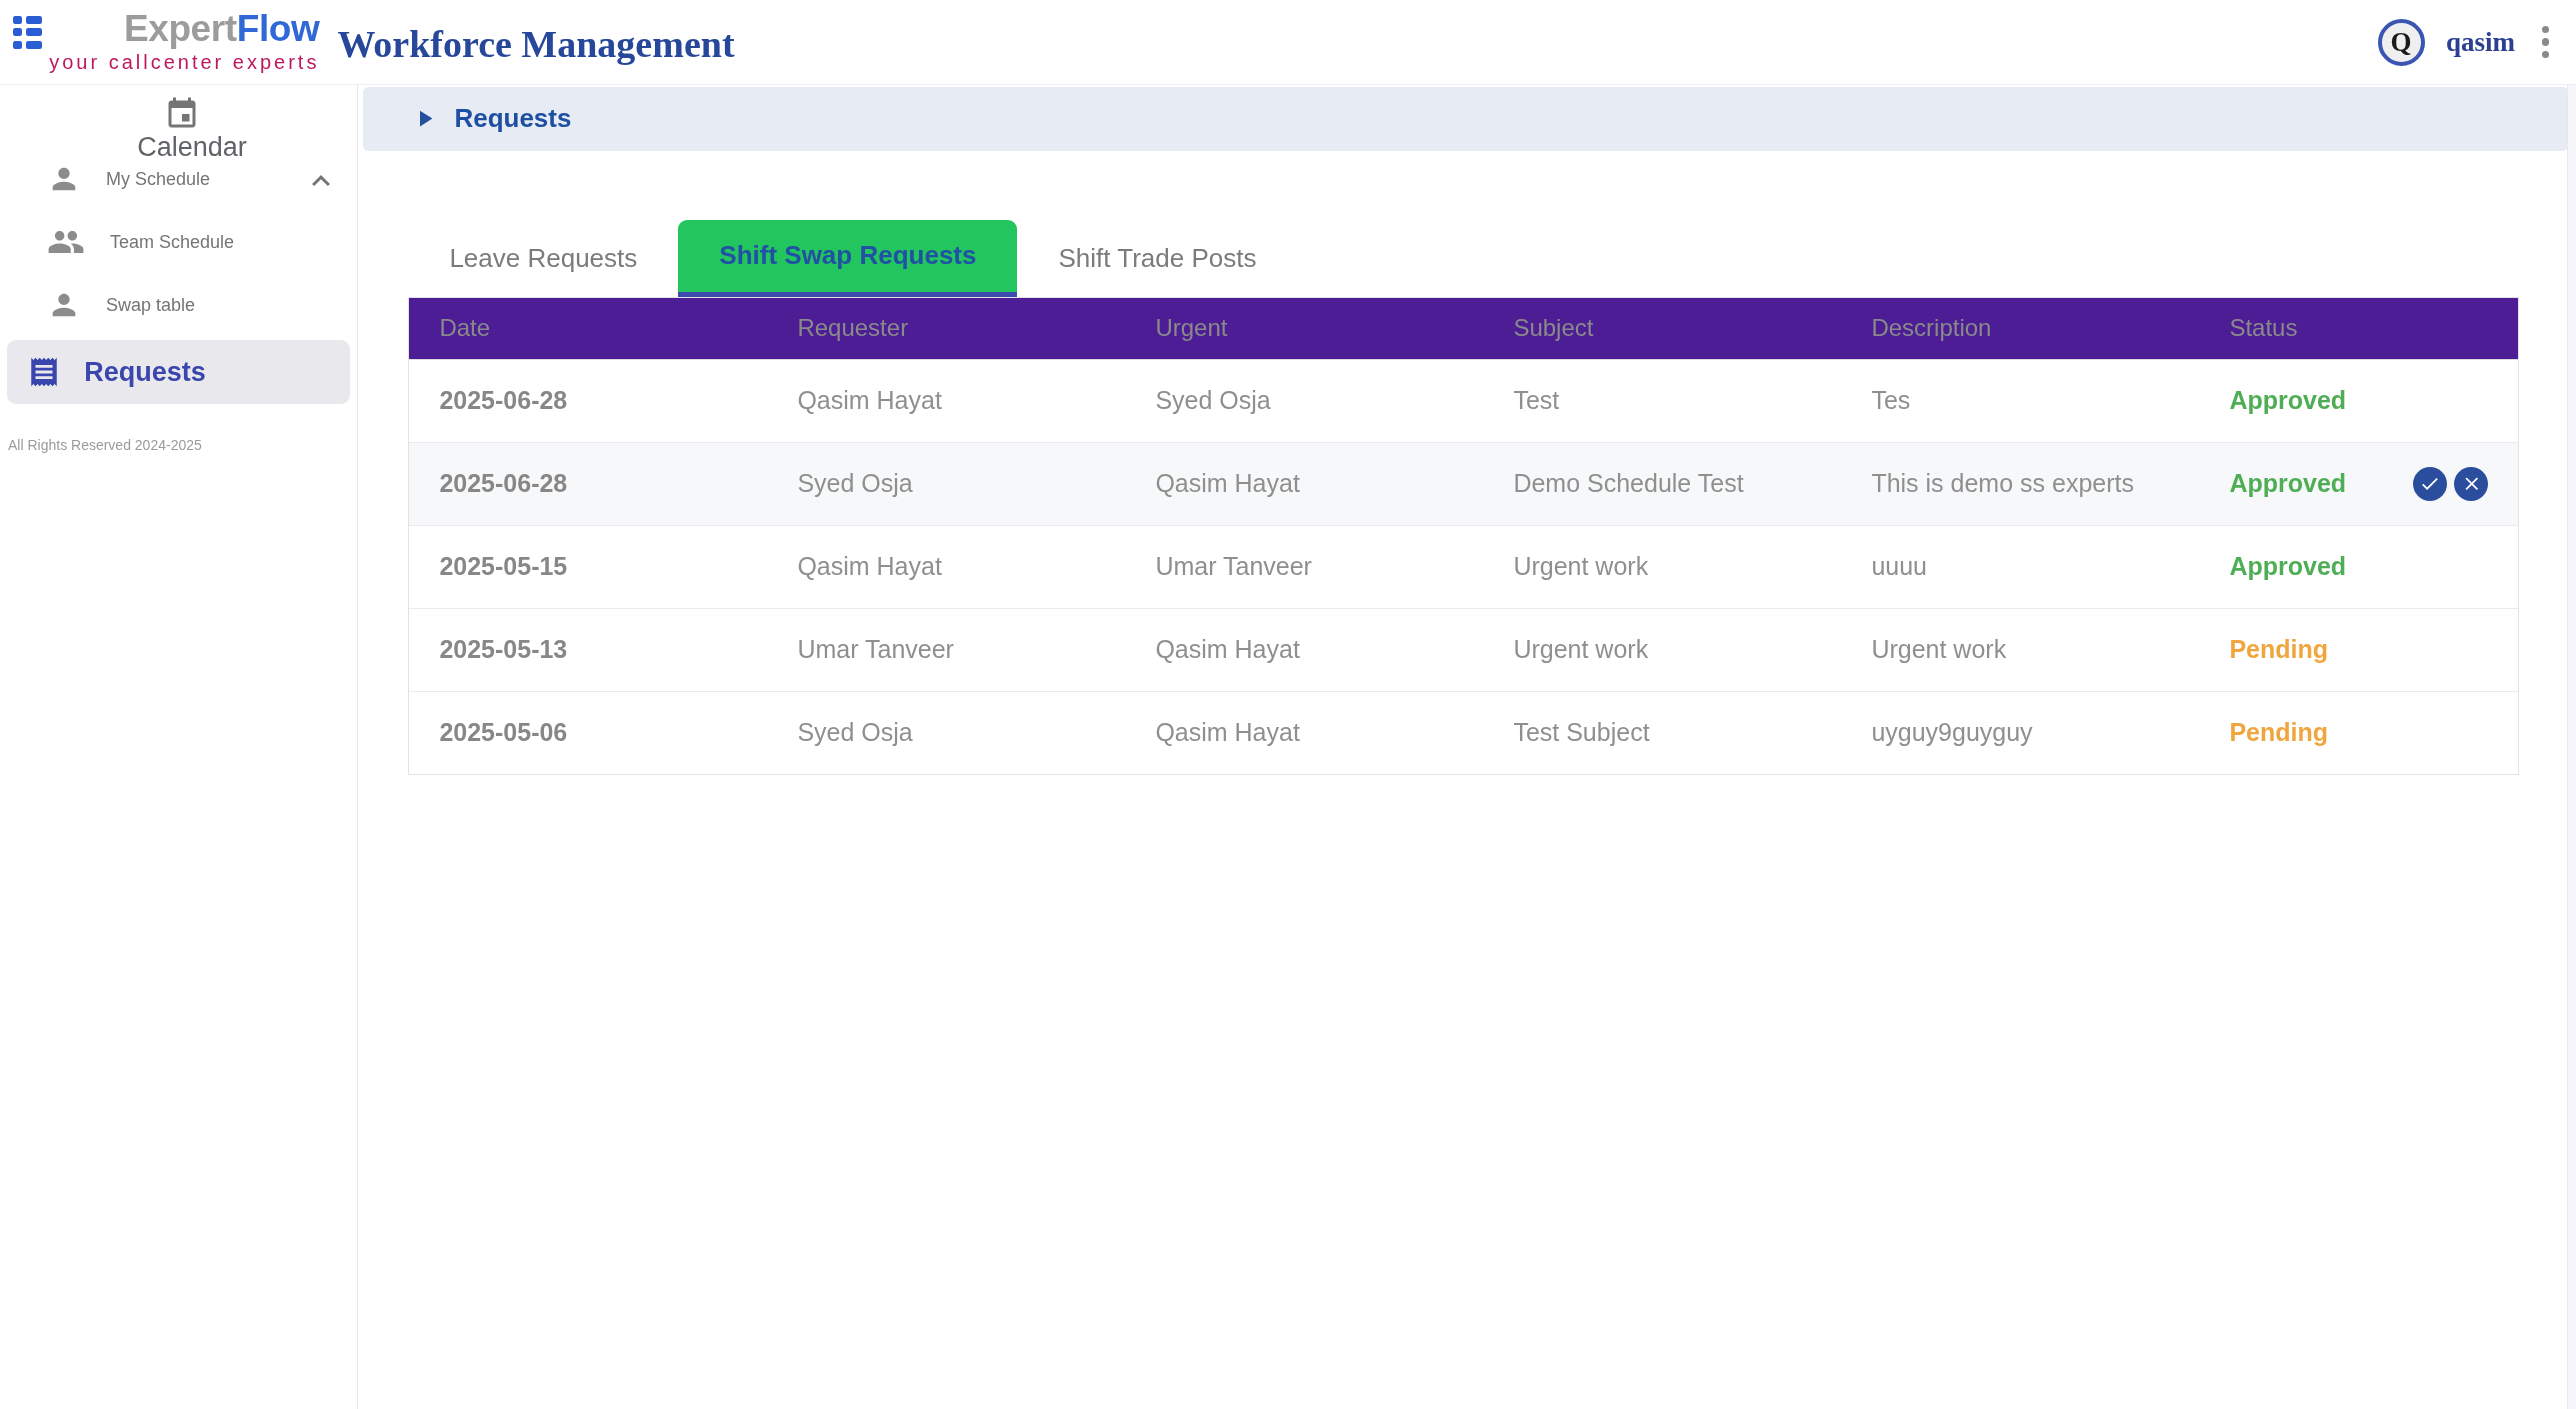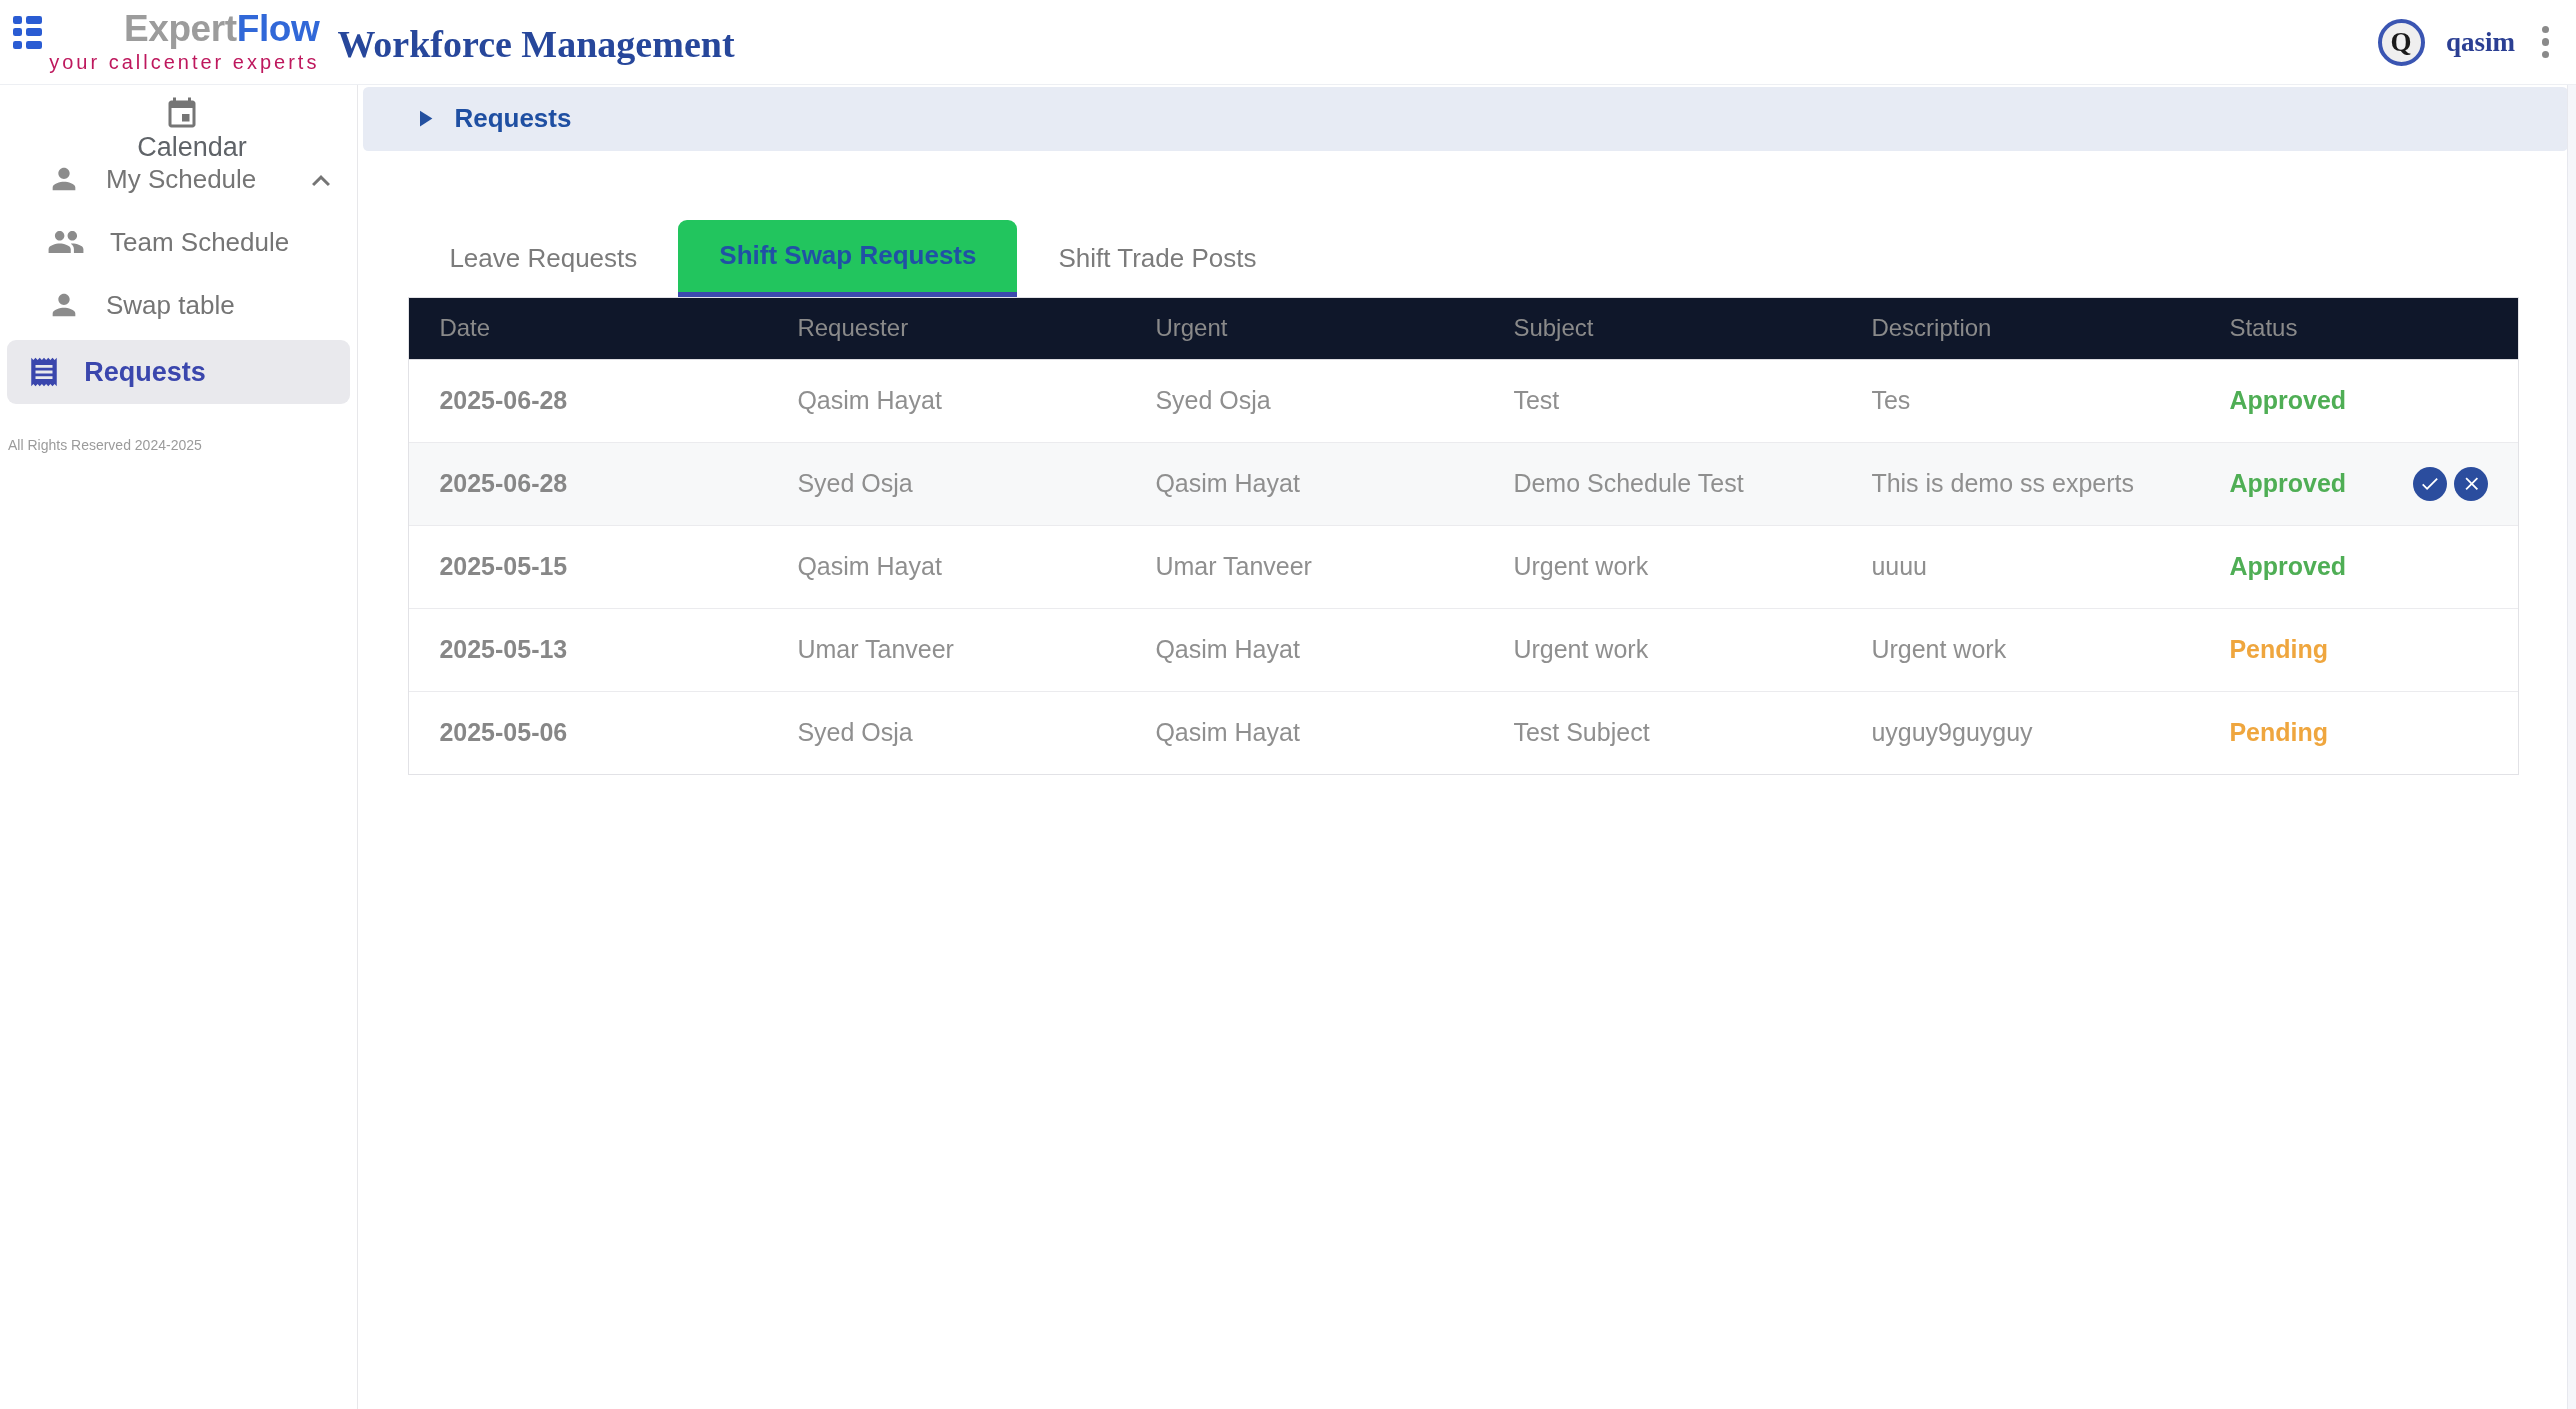--- a/index.html
+++ b/index.html
@@ -37,21 +37,21 @@
   
   .body-row{display:flex;height:1324px;}
   .sidebar{
     width:358px;min-width:358px;background:#fff;position:relative;
     border-right:0.9px solid #e7e7ea;box-shadow:2.7px 0 7.2px rgba(0,0,0,0.05);
     padding-top:10.7px;box-sizing:border-box;
   }
   .nav-group{height:52px;display:flex;align-items:center;padding:0 18px 0 25px;color:#5f6368;font-size:27px;cursor:pointer;flex-direction:column;}
   .nav-group .label{margin-left:20px;}
   .chev{margin-left:auto;display:flex;}
-  .nav-sub{height:63px;display:flex;align-items:center;padding-left:47px;color:#757575;font-size:26px;cursor:pointer;}
+  .nav-sub{height:63px;display:flex;align-items:center;padding-left:47px;color:#757575;font-size:18px;cursor:pointer;}
   .nav-sub .label{margin-left:25px;}
   .nav-top.active{
     height:64px;margin:3.6px 7.2px 0;background:#e9e9ed;border-radius:9px;
     display:flex;align-items:center;padding-left:20px;
     color:#3a46ad;font-size:27px;font-weight:700;cursor:pointer;
   }
   .nav-top.active .label{margin-left:23px;}
   .sidebar-footer{margin-top:33px;padding-left:8px;font-size:14px;color:#9b9b9b;}
   .icon{display:flex;align-items:center;justify-content:center;}
   
@@ -65,21 +65,21 @@
   .tab{
     height:77px;display:flex;align-items:center;padding:0 41px;
     font-size:26px;color:#7b7b7b;cursor:pointer;box-sizing:border-box;
   }
   .tab.active{
     background:#22c55e;border-radius:9px 9px 0 0;
     border-bottom:5.4px solid #3d4aae;color:#2051a5;font-weight:700;
   }
   
   .table{margin-left:45px;width:2111px;border:0.9px solid #e2e2e6;box-sizing:border-box;background:#fff;}
-  .thead{display:flex;height:61px;background:#0f172a;border-bottom:0.9px solid #dcdce0;align-items:center;color:#8a8a8a;font-size:24px;}
+  .thead{display:flex;height:61px;background:#4c1d95;border-bottom:0.9px solid #dcdce0;align-items:center;color:#8a8a8a;font-size:24px;}
   .trow{display:flex;height:82px;align-items:center;font-size:25px;color:#8f8f8f;position:relative;background:#fff;border-bottom:0.9px solid #ebebee;cursor:pointer;}
   .trow:last-child{border-bottom:none;}
   .trow.highlighted{background:#f7f8f9;}
   .col{padding-left:30px;box-sizing:border-box;white-space:nowrap;overflow:hidden;}
   .c1{width:358px;} .c2{width:358px;} .c3{width:358px;}
   .c4{width:358px;} .c5{width:358px;} .c6{width:318px;}
   .cell-date{font-weight:700;color:#878787;}
   .status{font-weight:700;}
   .actions{position:absolute;right:30px;top:50%;transform:translateY(-50%);display:flex;gap:7.2px;}
   .action-btn{width:34px;height:34px;border-radius:50%;background:#2b4d9e;display:flex;align-items:center;justify-content:center;border:none;cursor:pointer;padding:0;}

